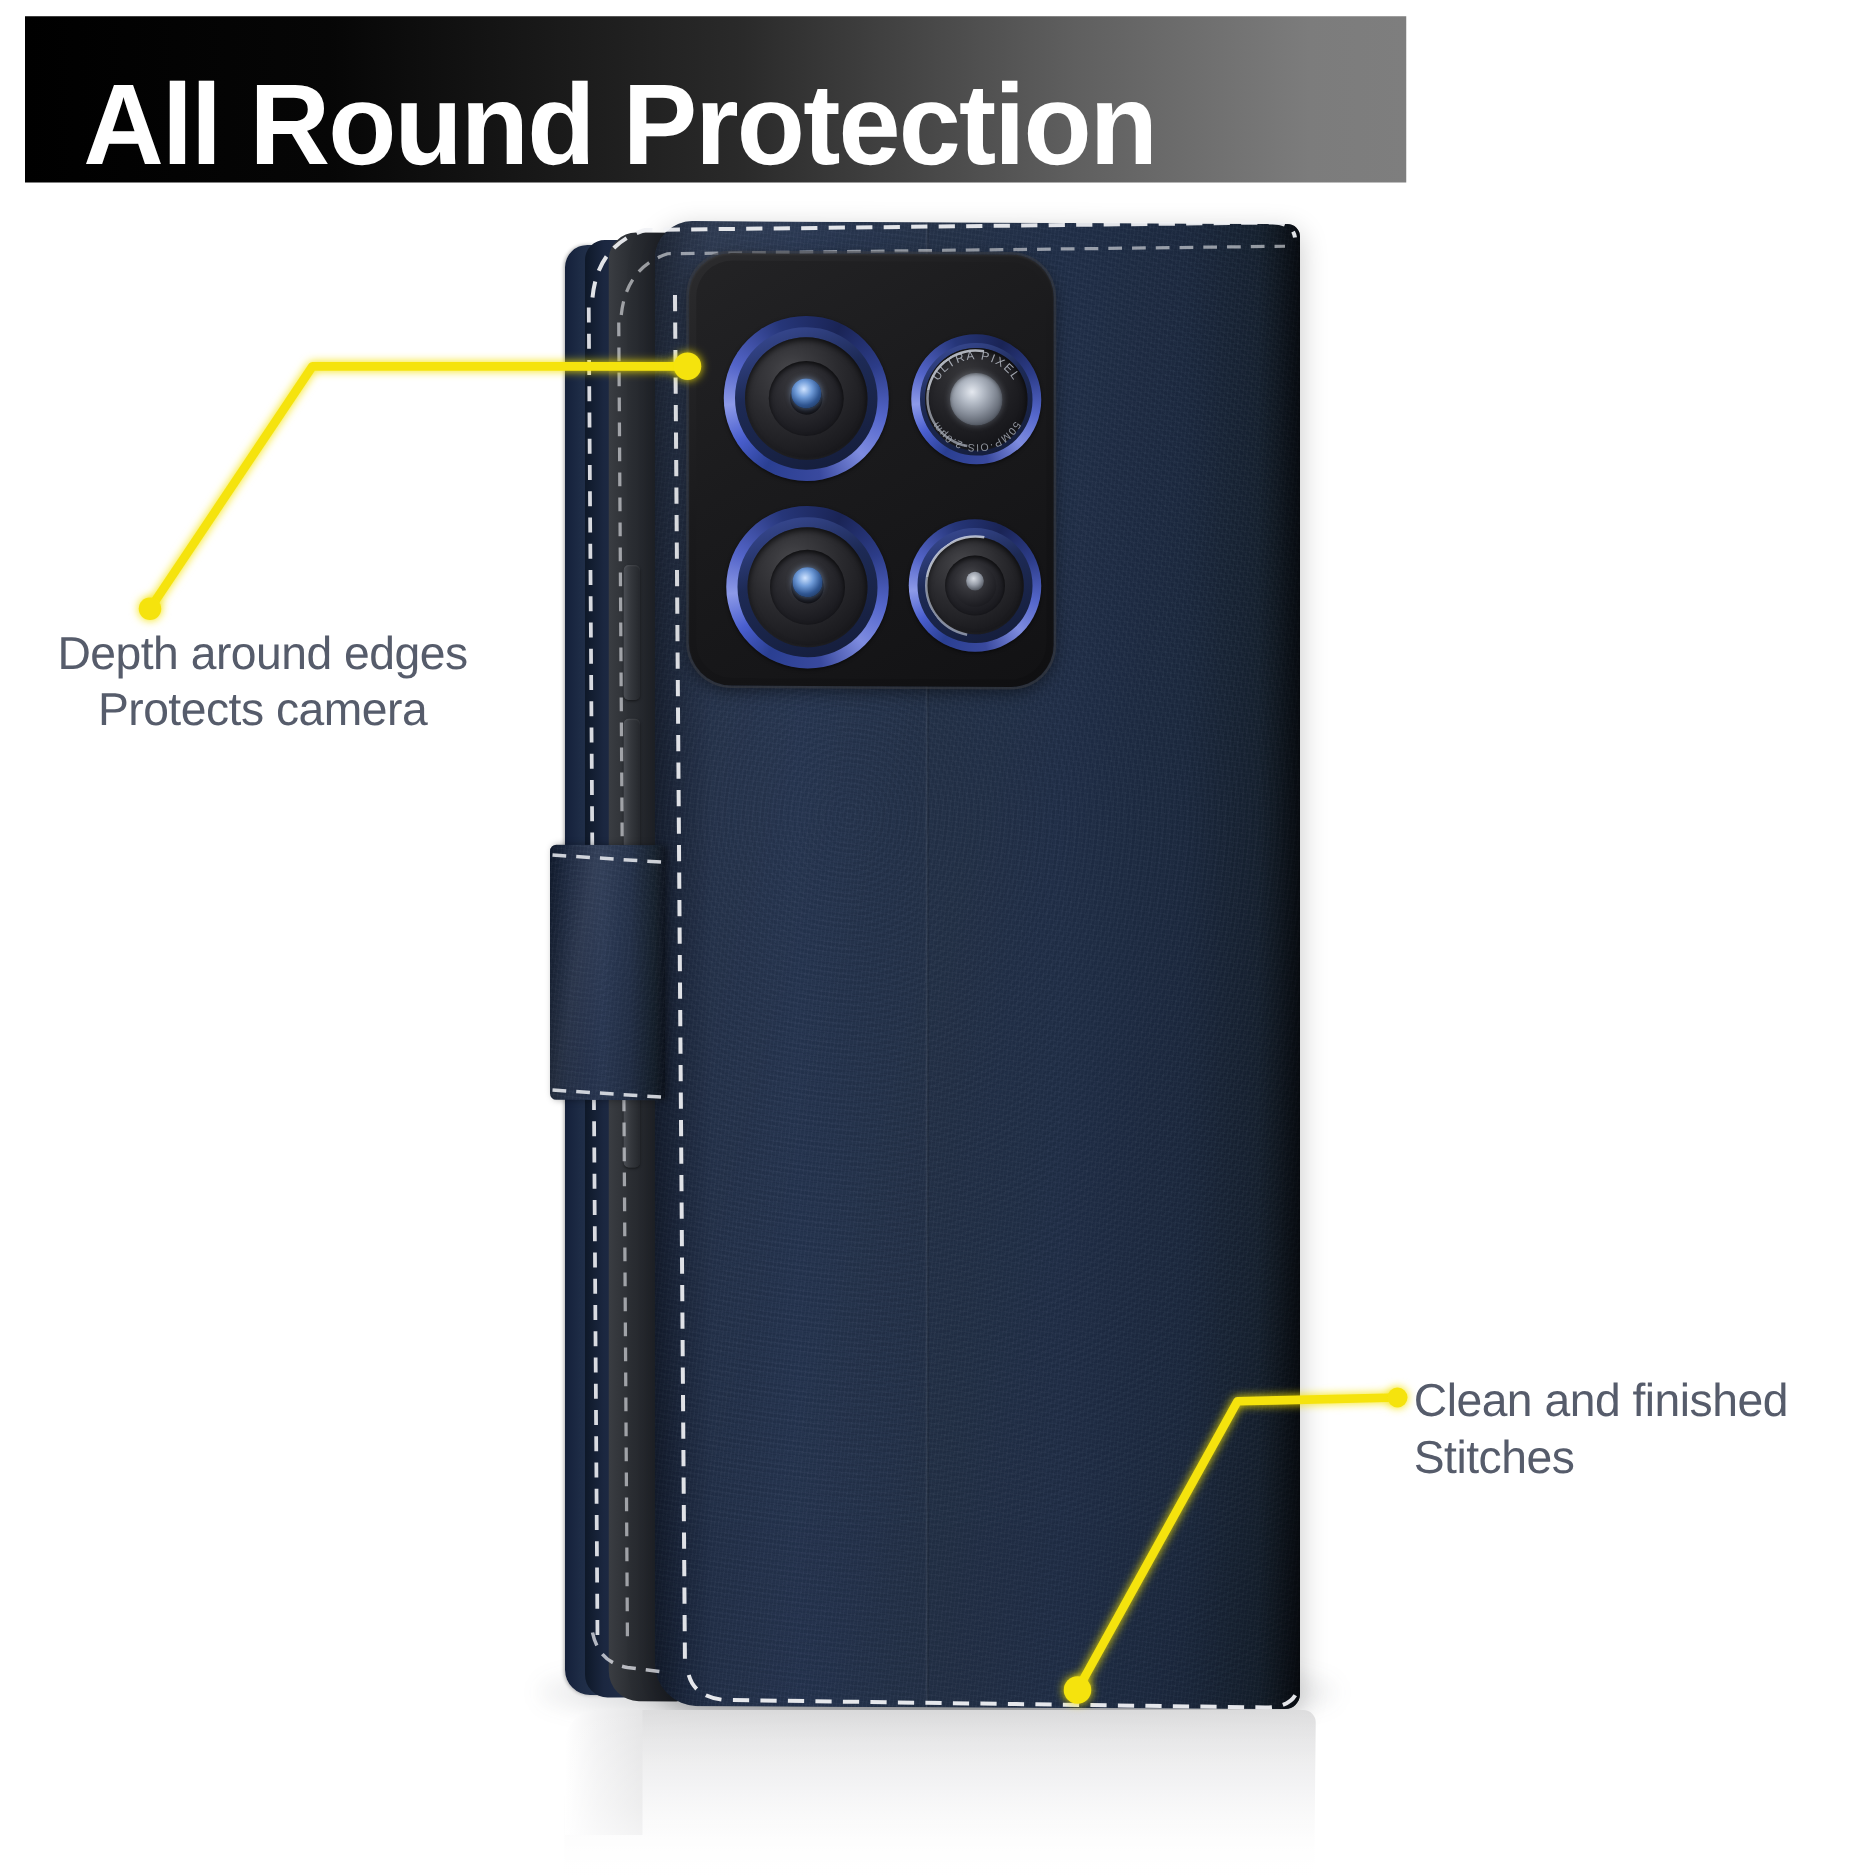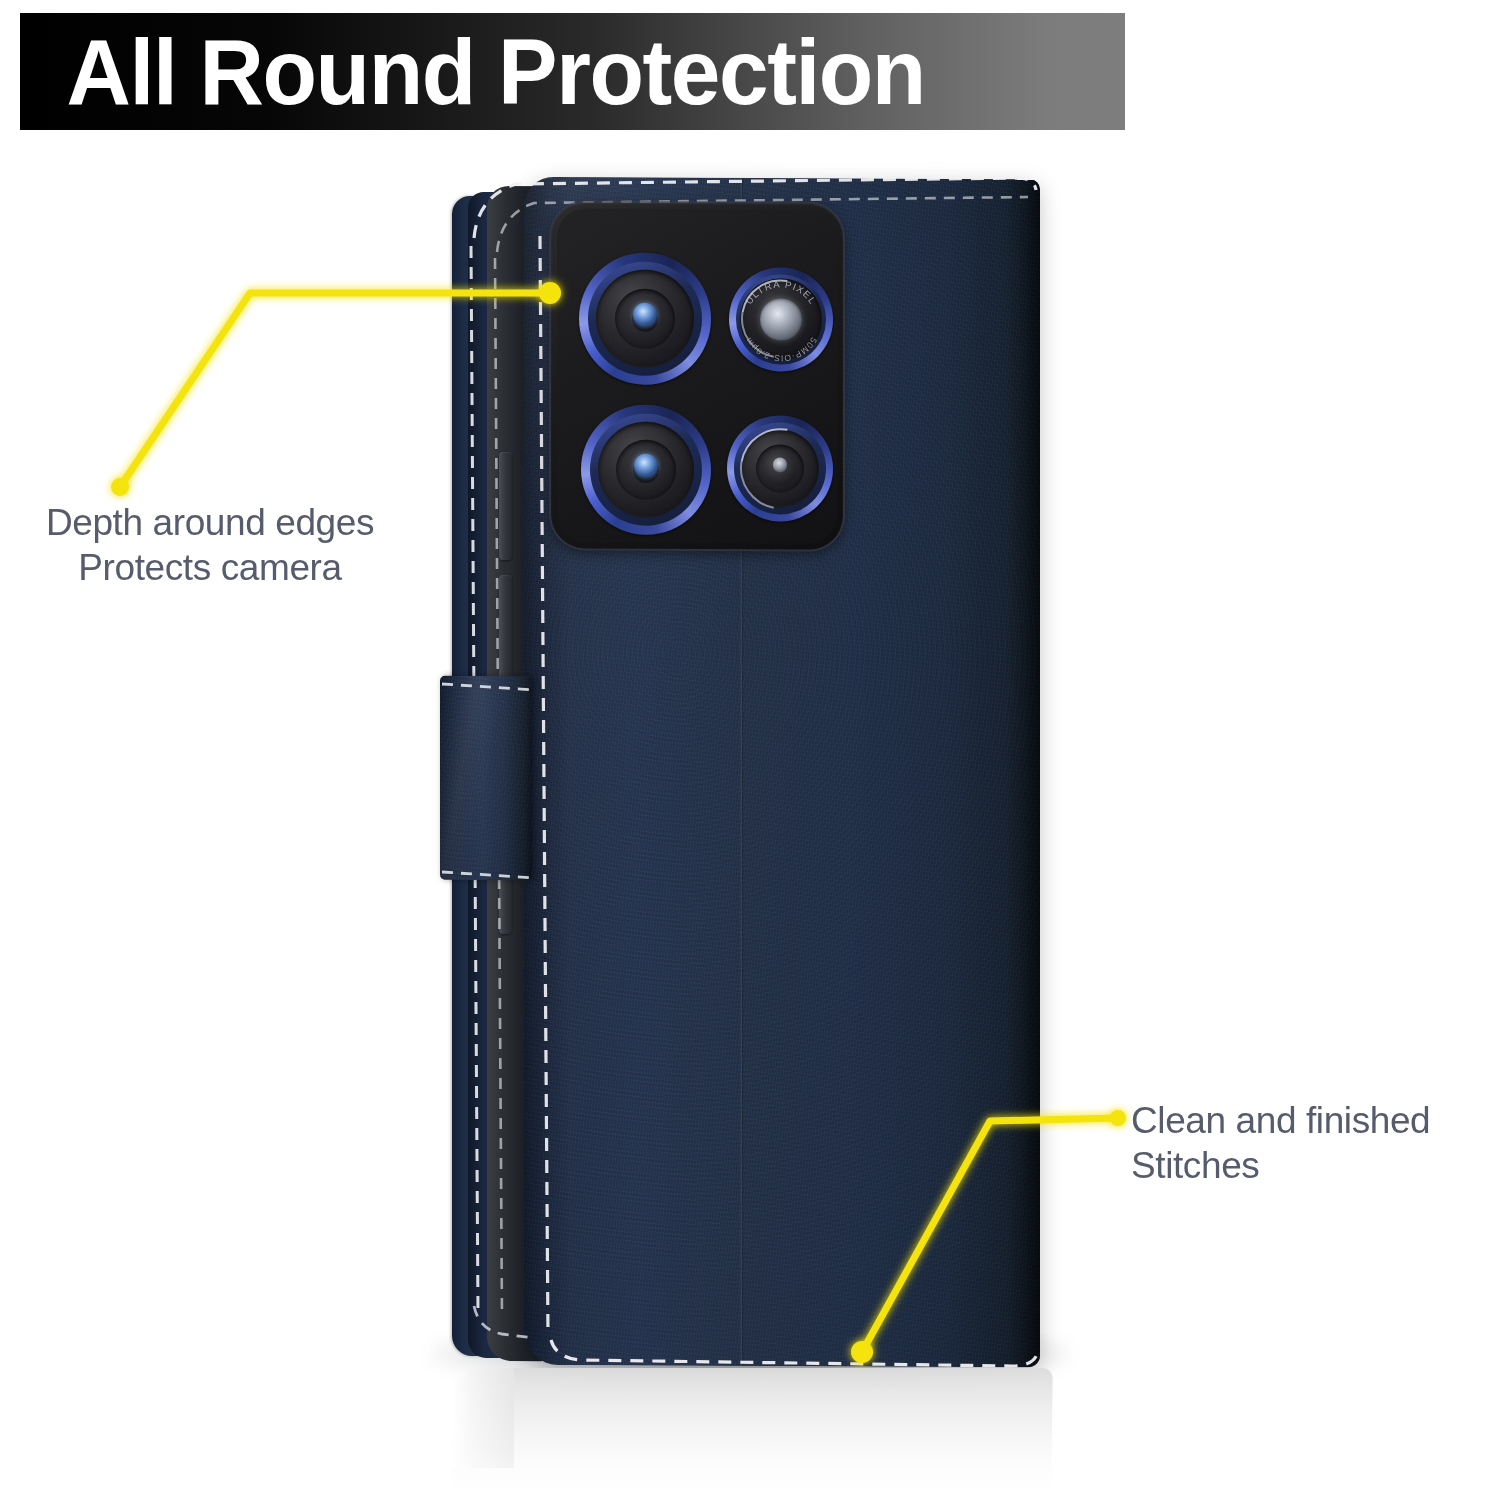--- a/index.html
+++ b/index.html
@@ -18,24 +18,24 @@
     background: #ffffff;
     overflow: hidden;
   }
 
   
   #header-banner {
     position: absolute;
     left: 20px;
     top: 13px;
     width: 1105px;
-    height: 117px;
+    height: 133px;
     background: linear-gradient(to right, #000000 0%, #060606 22%, #2a2a2a 52%, #5f5f5f 76%, #7c7c7c 93%, #7e7e7e 100%);
     display: flex;
-    align-items: center;
+    align-items: flex-end;
     overflow: hidden;
   }
   #header-title {
     color: #ffffff;
     font-family: "Liberation Sans", sans-serif;
     font-size: 92px;
     font-weight: bold;
     letter-spacing: -1.5px;
     line-height: 1;
     padding-left: 48px;

